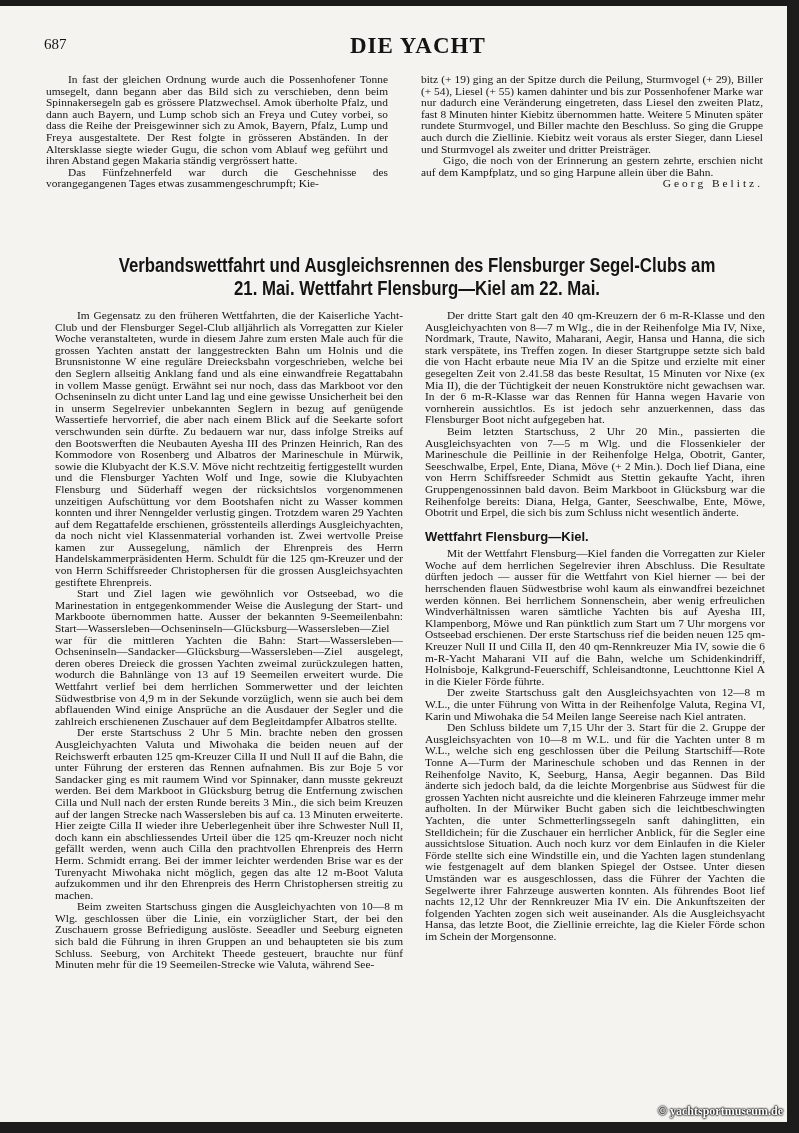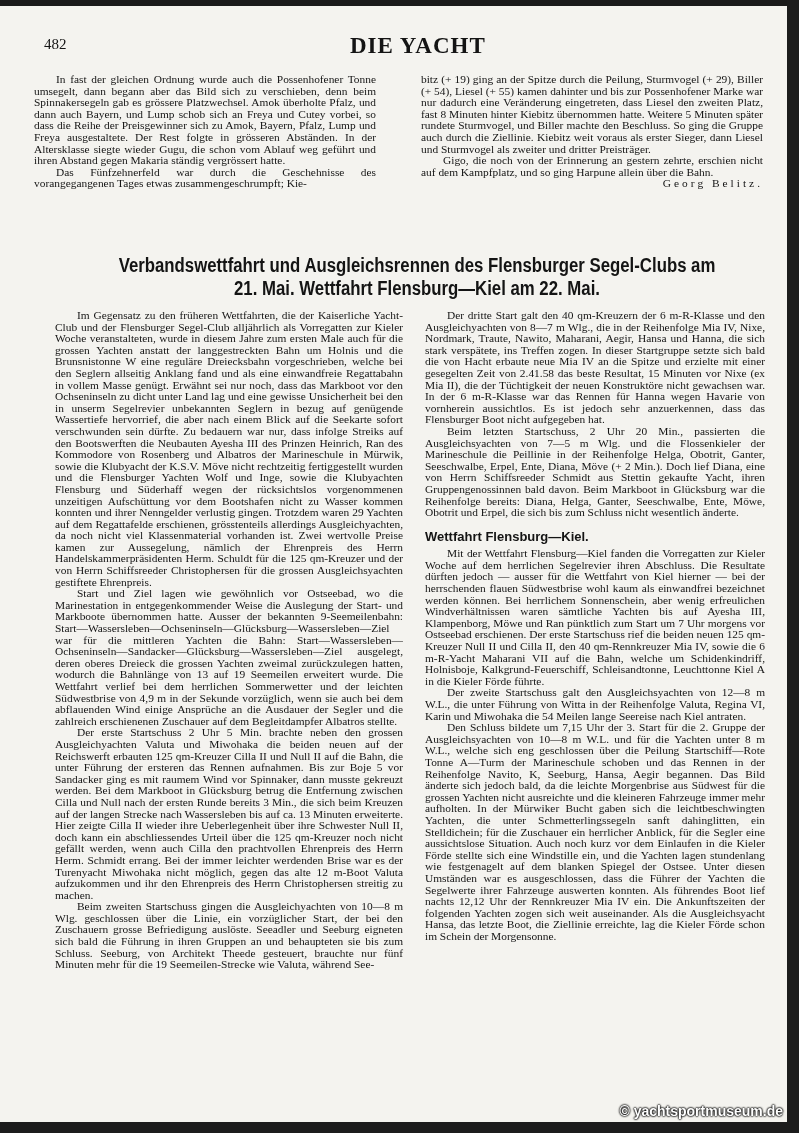--- a/index.html
+++ b/index.html
@@ -29,32 +29,32 @@
     text-align:center; font-family:"Liberation Sans","DejaVu Sans",sans-serif;
     font-size:19.5px; line-height:23px; font-weight:bold; transform:scaleX(0.86); transform-origin:center;
   }
   .subhead {
     text-align:left; font-family:"Liberation Sans","DejaVu Sans",sans-serif;
     font-weight:bold; font-size:13px; margin:12px 0 6px;
     text-indent:0 !important;
   }
   .credit {
     position:absolute; right:16px; bottom:14px;
-    font-family:Liberation Sans, sans-serif; font-size:14px; font-weight:bold;
+    font-family:Liberation Serif, serif; font-size:12px; font-weight:bold;
     color:#fff; text-shadow:0 0 2px #000,0 0 2px #000,0 0 2px #000;
   }
 </style>
 </head>
 <body>
 
 <div class="page">
-  <div class="pagenum">482</div>
+  <div class="pagenum">687</div>
   <div class="running">DIE YACHT</div>
 
-  <div class="col" style="left:34px; top:68px; width:342px;">
+  <div class="col" style="left:46px; top:68px; width:342px;">
     <p>In fast der gleichen Ordnung wurde auch die Possen­hofener Tonne umsegelt, dann begann aber das Bild sich zu verschieben, denn beim Spinnakersegeln gab es grössere Platzwechsel. Amok überholte Pfalz, und dann auch Bayern, und Lump schob sich an Freya und Cutey vorbei, so dass die Reihe der Preisgewinner sich zu Amok, Bayern, Pfalz, Lump und Freya ausgestaltete. Der Rest folgte in grösseren Abständen. In der Altersklasse siegte wieder Gugu, die schon vom Ablauf weg geführt und ihren Abstand gegen Makaria ständig vergrössert hatte.</p>
     <p>Das Fünfzehnerfeld war durch die Geschehnisse des vorangegangenen Tages etwas zusammengeschrumpft; Kie-</p>
   </div>
 
   <div class="col" style="left:421px; top:68px; width:342px;">
     <p class="noind">bitz (+ 19) ging an der Spitze durch die Peilung, Sturm­vogel (+ 29), Biller (+ 54), Liesel (+ 55) kamen dahinter und bis zur Possenhofener Marke war nur dadurch eine Veränderung eingetreten, dass Liesel den zweiten Platz, fast 8 Minuten hinter Kiebitz übernommen hatte. Weitere 5 Mi­nuten später rundete Sturmvogel, und Biller machte den Beschluss. So ging die Gruppe auch durch die Ziellinie. Kiebitz weit voraus als erster Sieger, dann Liesel und Sturm­vogel als zweiter und dritter Preisträger.</p>
     <p>Gigo, die noch von der Erinnerung an gestern zehrte, erschien nicht auf dem Kampfplatz, und so ging Harpune allein über die Bahn.</p>
     <div class="sig">Georg Belitz.</div>
   </div>
 

